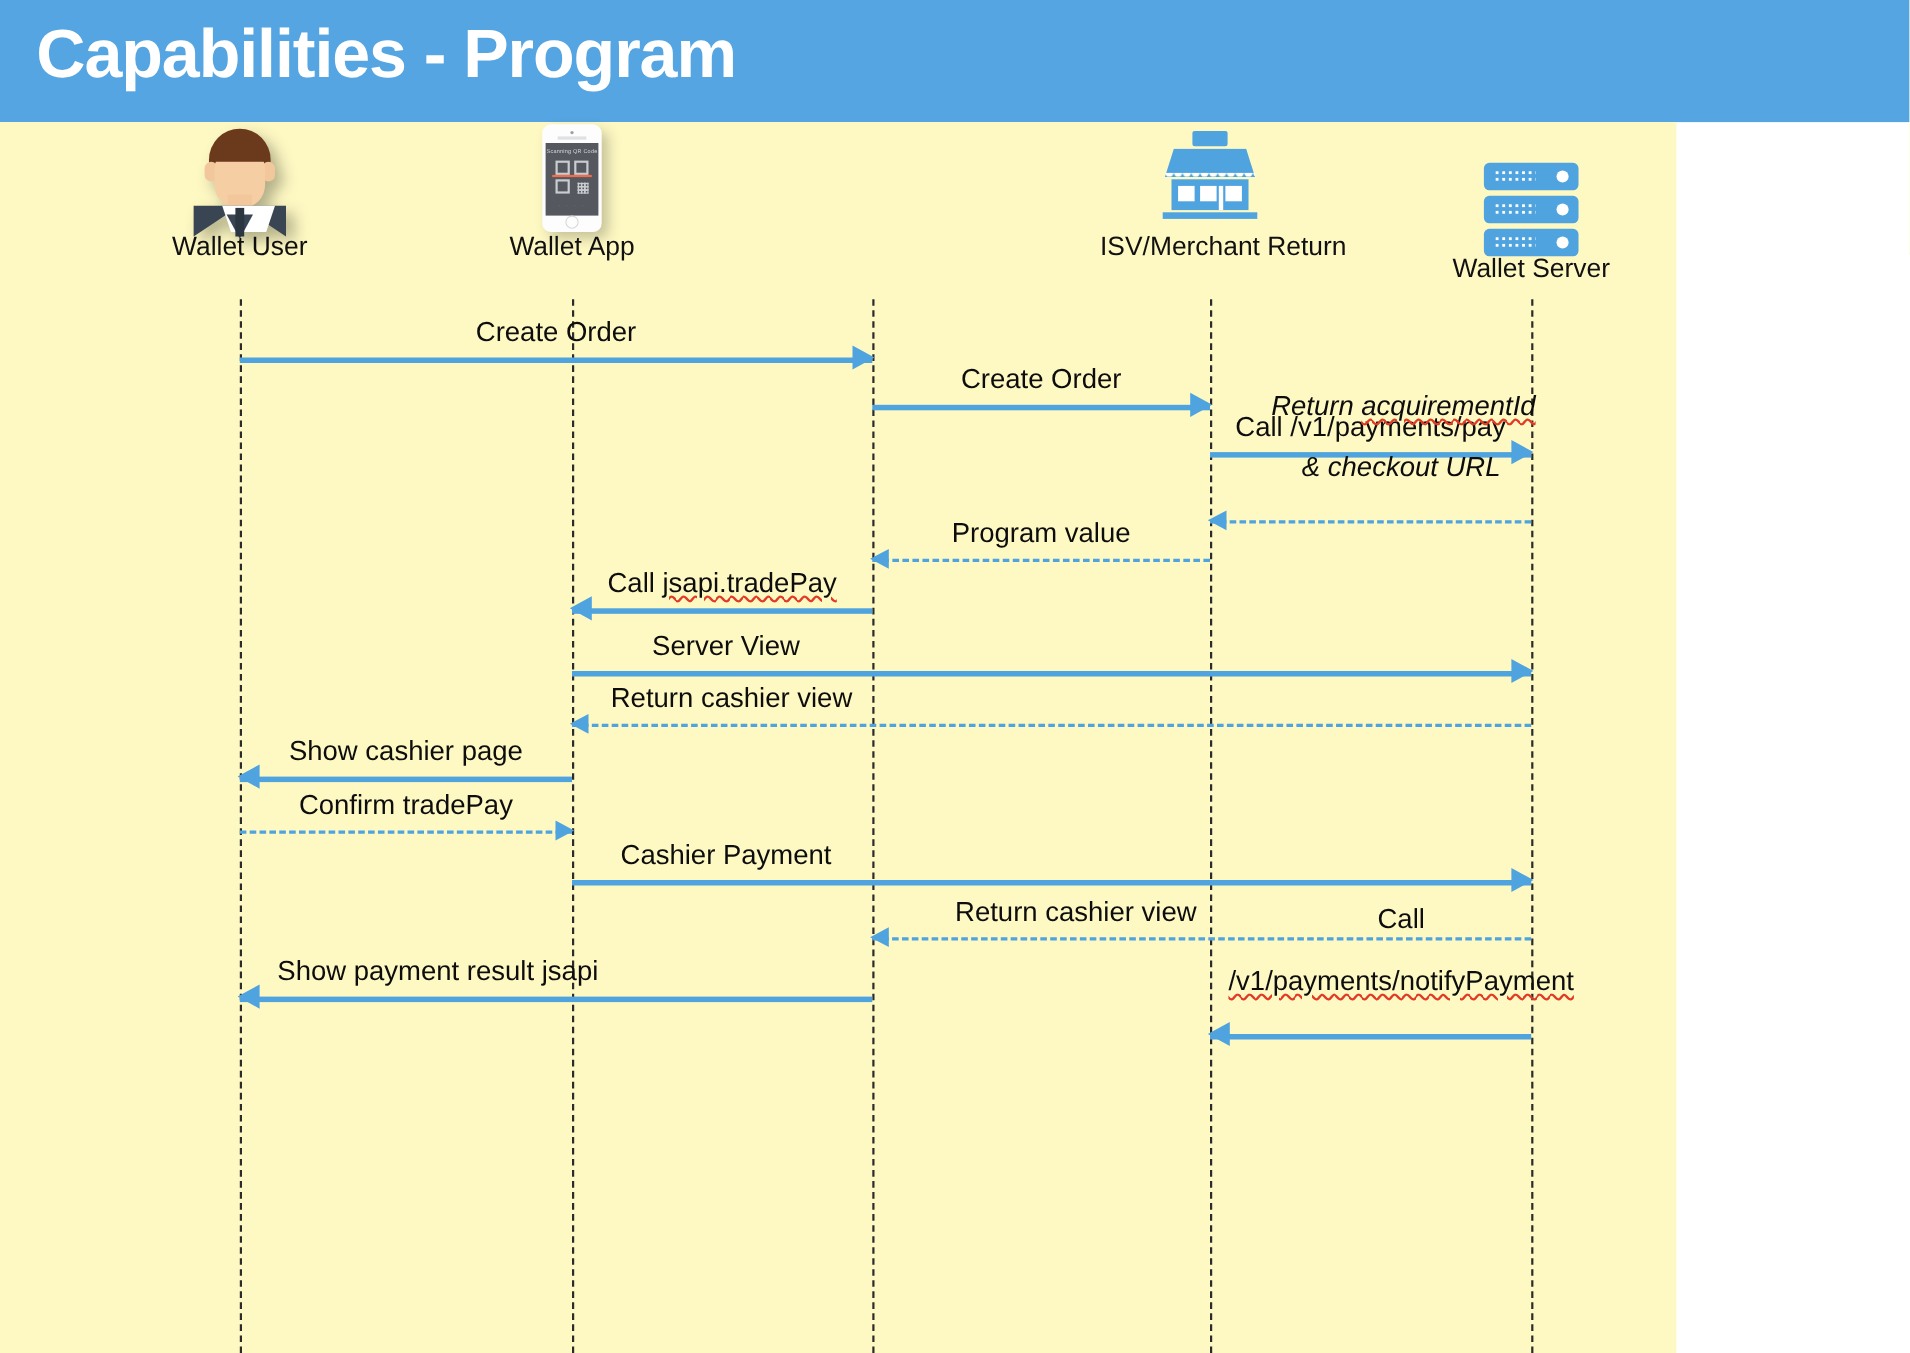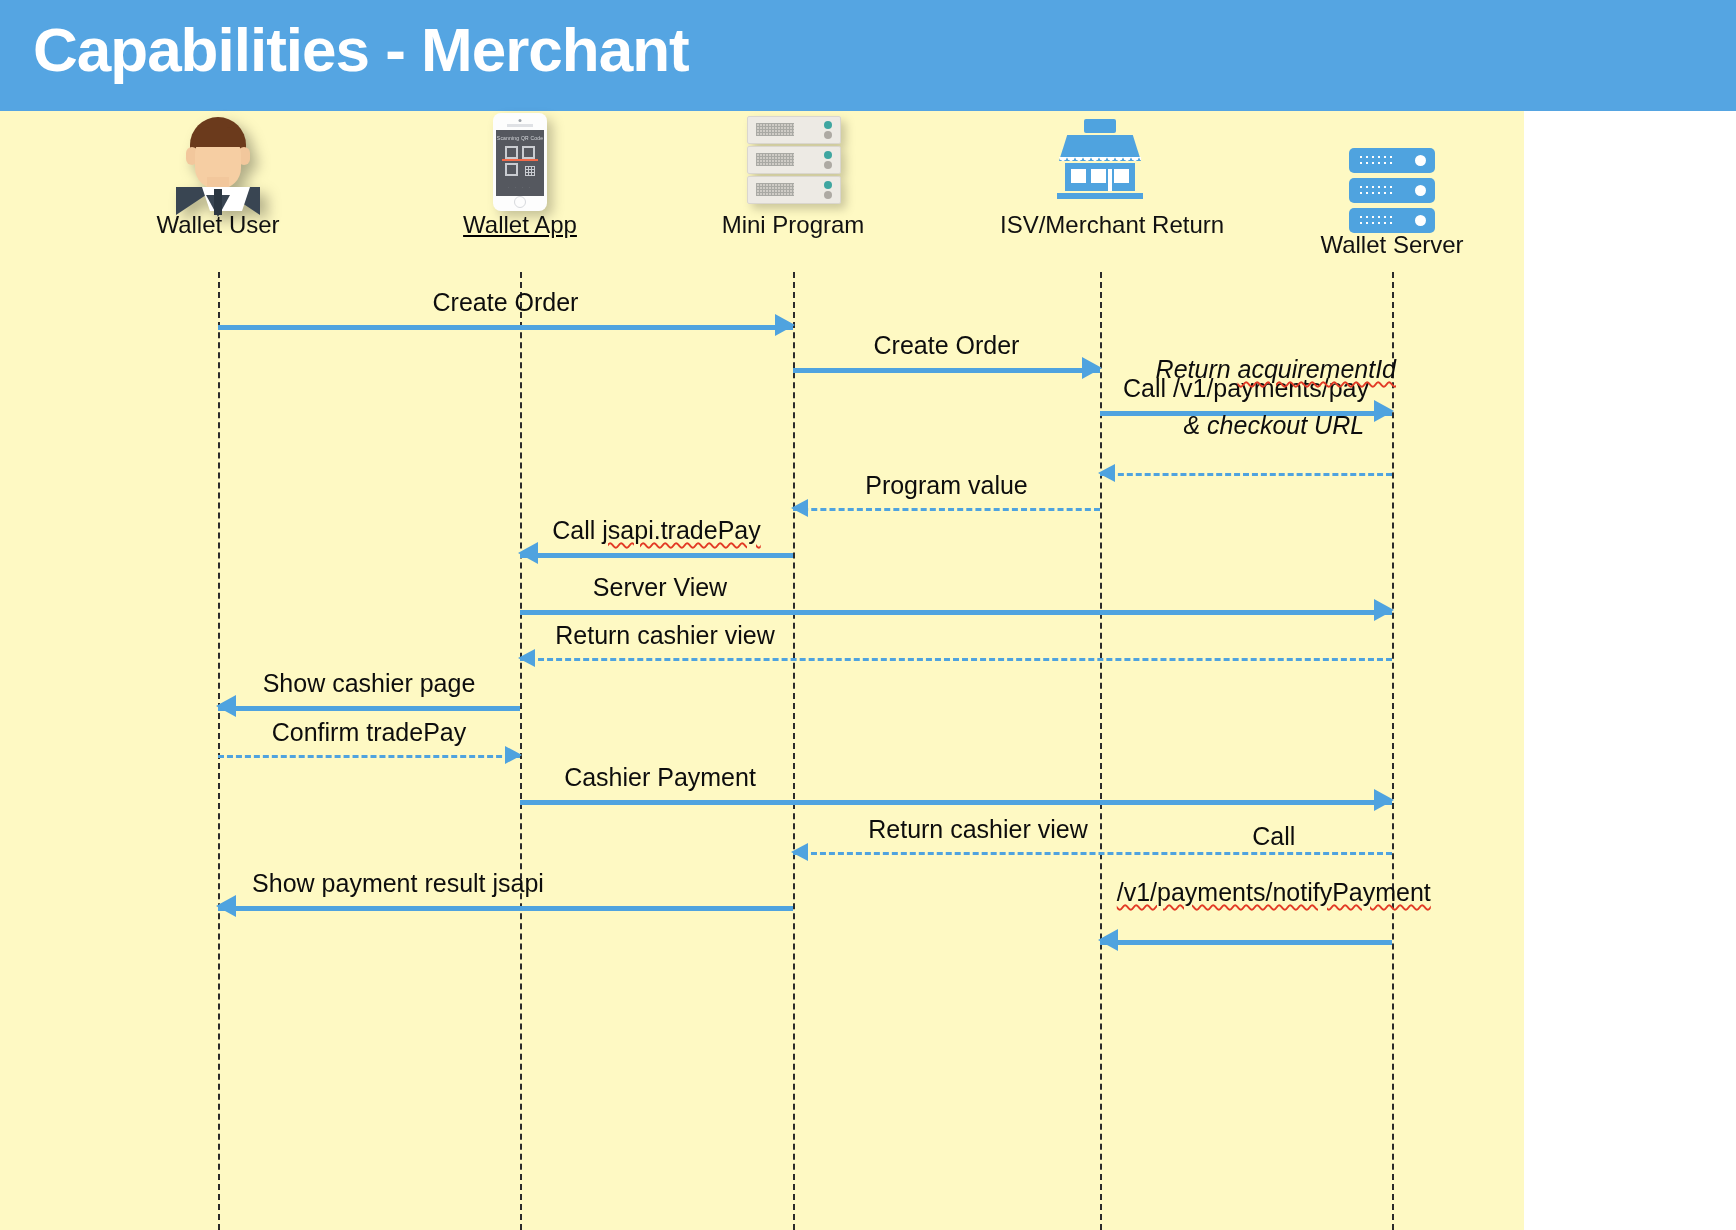--- a/index.html
+++ b/index.html
@@ -103,21 +103,21 @@
   .sh-w3{position:absolute;left:57px;top:50px;width:15px;height:14px;background:#ffffff;}
   .sh-door{position:absolute;left:51px;top:50px;width:4px;height:22px;background:#ffffff;}
   .sh-base{position:absolute;left:0px;top:74px;width:86px;height:6px;background:#4FA3DF;}
 </style>
 </head>
 <body>
 
 <div id="page">
 
   <div class="header">
-    <div class="header-title">Capabilities - Merchant</div>
+    <div class="header-title">Capabilities - Program</div>
   </div>
 
   <div class="canvas">
 
     <div class="actor" style="left:118px;">
       <div class="actor-icon">
         <div class="person">
           <div class="p-hair"></div>
             <div class="p-ear-l"></div>
             <div class="p-ear-r"></div>
@@ -127,21 +127,21 @@
           <div class="p-suit-l"></div>
             <div class="p-suit-r"></div>
           <div class="p-shirt"></div>
             <div class="p-vnotch"></div>
             <div class="p-tie"></div>
         </div>
       </div>
       <div class="actor-label">Wallet User</div>
     </div>
 
-    <div class="actor" style="left:420px;text-decoration:underline;">
+    <div class="actor" style="left:420px;">
       <div class="actor-icon">
         <div class="phone">
           <div class="ph-topbar">
               <div class="ph-dot"></div>
               <div class="ph-tiny"></div>
             </div>
           <div class="ph-screen">
             <div class="ph-title">Scanning QR Code</div>
             <div class="ph-qr">
               <div class="qr-c tl"></div>
@@ -151,42 +151,20 @@
                 <div class="qr-scan"></div>
             </div>
             <div class="ph-dots">· · · ·</div>
           </div>
           <div class="ph-home"></div>
         </div>
       </div>
       <div class="actor-label">Wallet App</div>
     </div>
 
-    <div class="actor" style="left:693px;">
-      <div class="actor-icon">
-        <div class="rackg">
-          <div class="unit" style="top:0;">
-              <div class="vent"></div>
-              <div class="led1"></div>
-              <div class="led2"></div>
-            </div>
-          <div class="unit" style="top:30px;">
-              <div class="vent"></div>
-              <div class="led1"></div>
-              <div class="led2"></div>
-            </div>
-          <div class="unit" style="top:60px;">
-              <div class="vent"></div>
-              <div class="led1"></div>
-              <div class="led2"></div>
-            </div>
-        </div>
-      </div>
-      <div class="actor-label">Mini Program</div>
-    </div>
 
     <div class="actor" style="left:1000px;">
       <div class="actor-icon">
         <div class="shop">
           <div class="sh-chimney"></div>
             <div class="sh-awning"></div>
             <div class="sh-scallop"></div>
           <div class="sh-body"></div>
           <div class="sh-w1"></div>
             <div class="sh-w2"></div>

